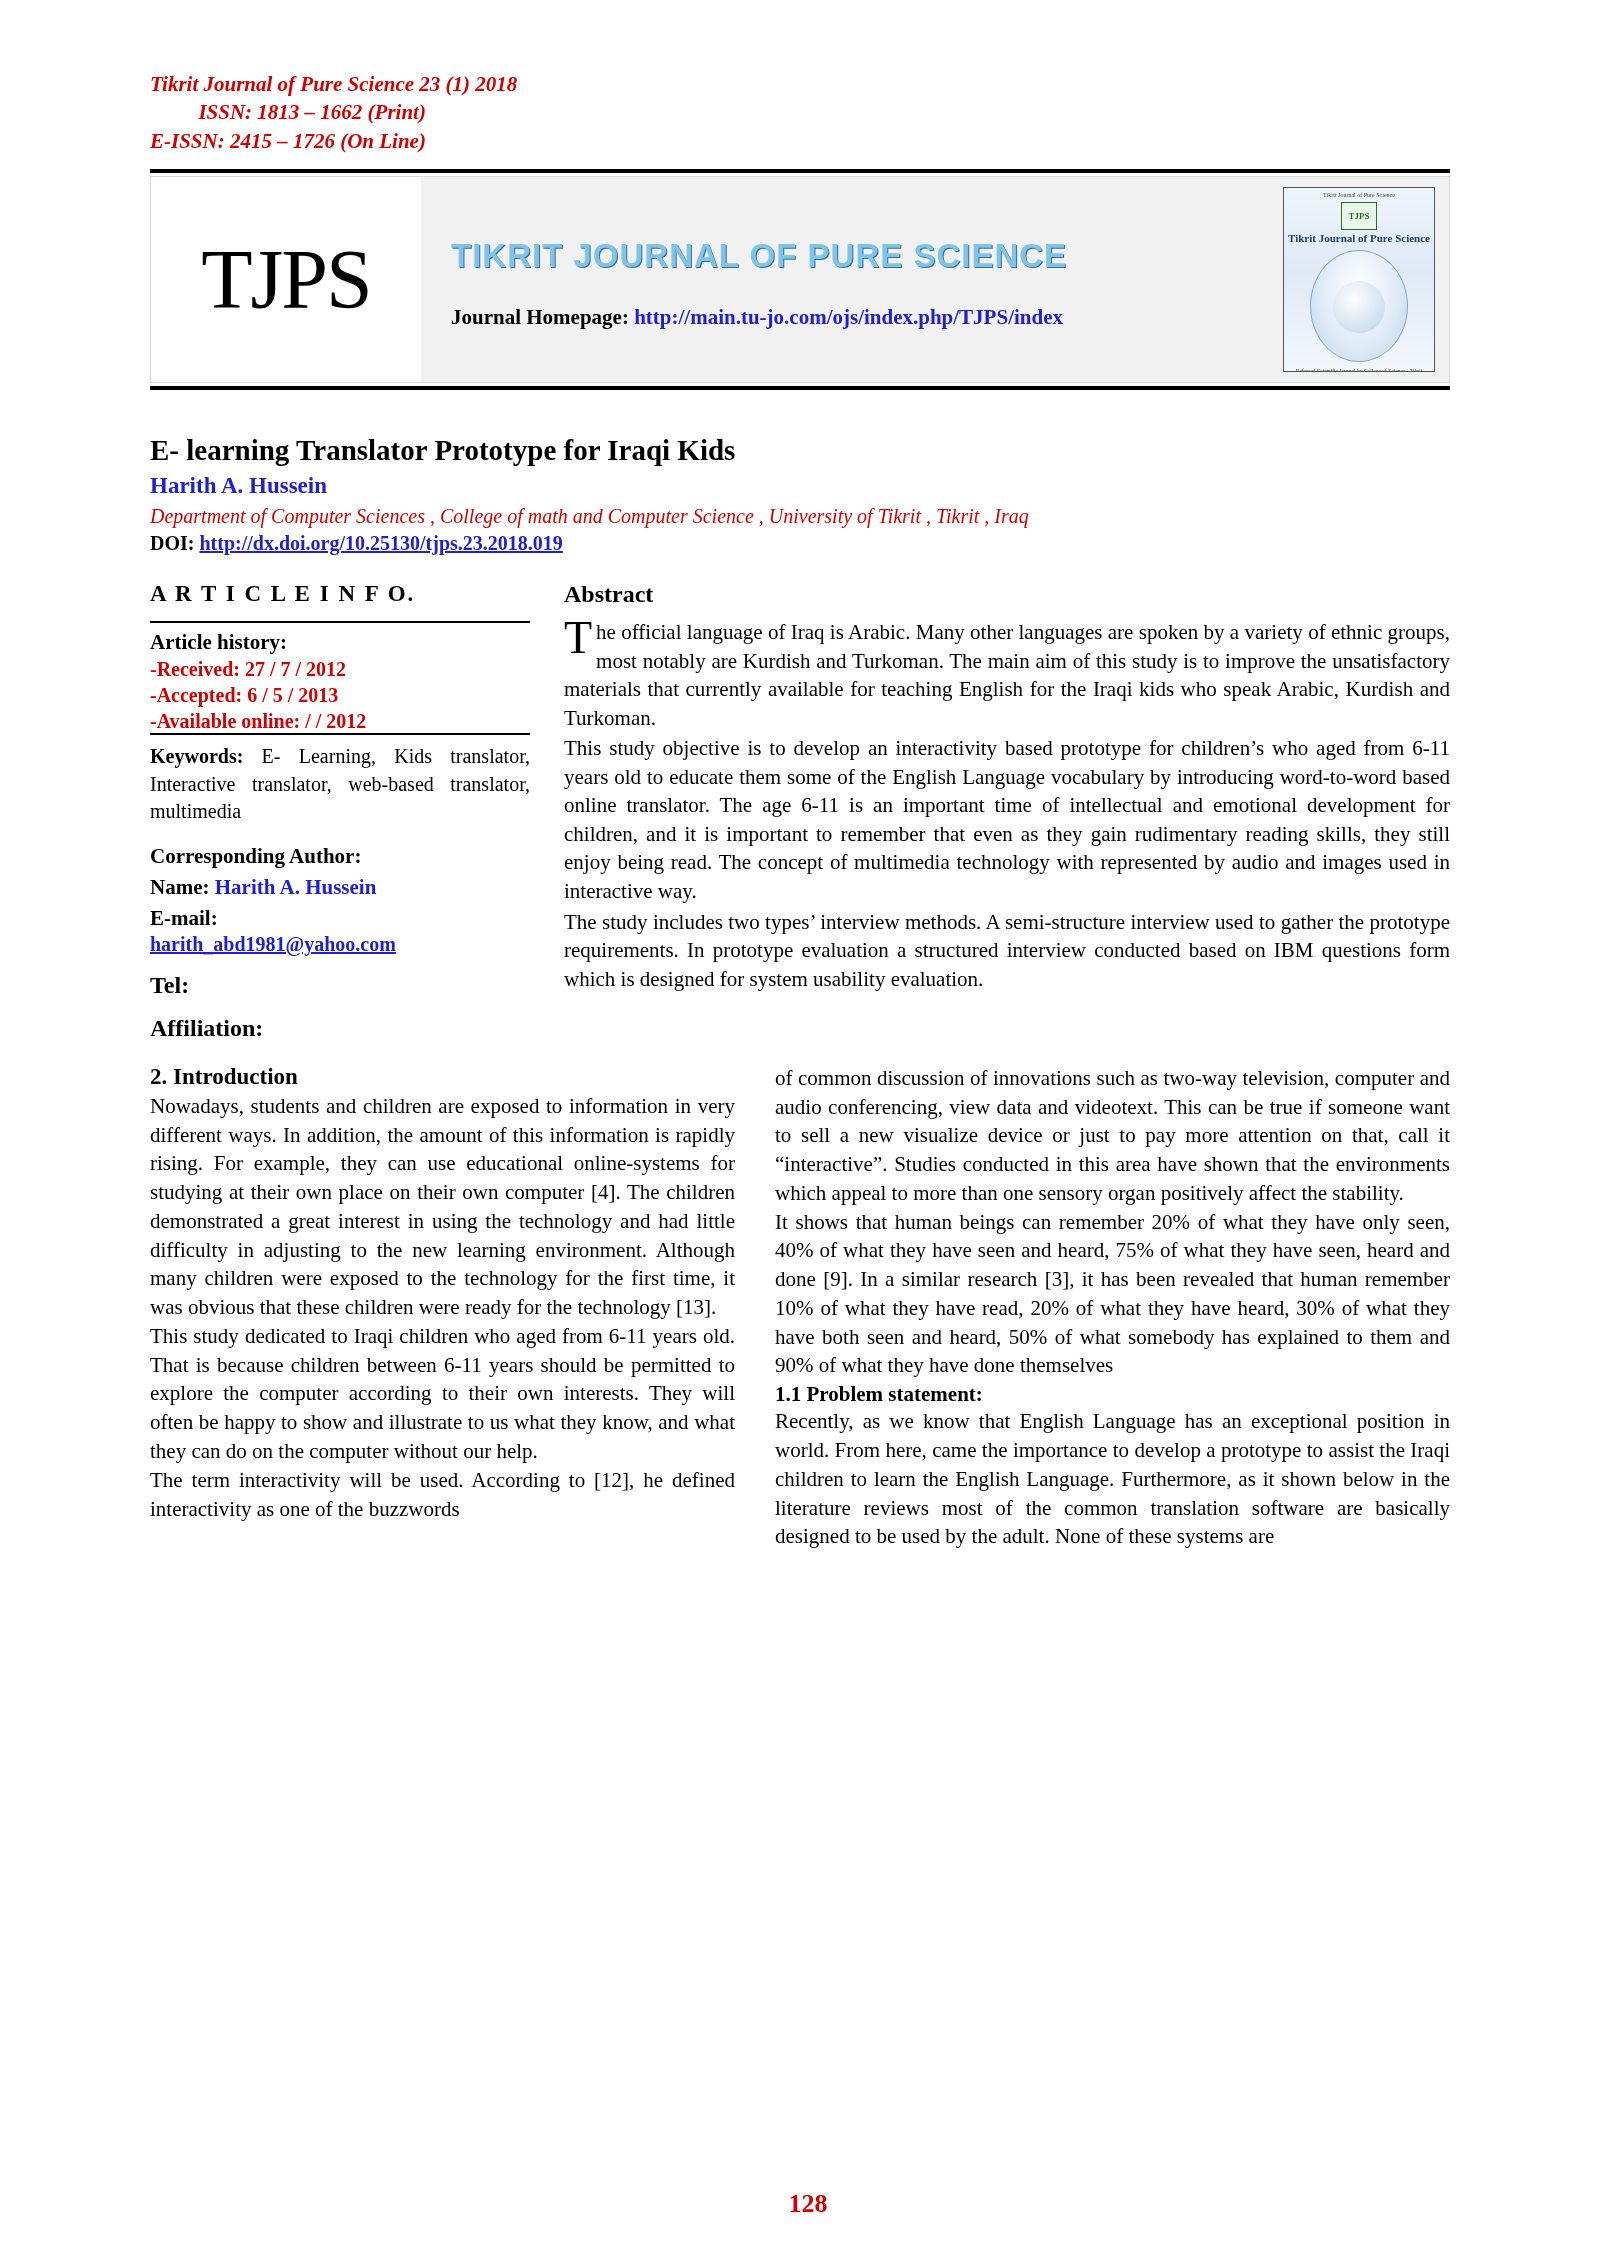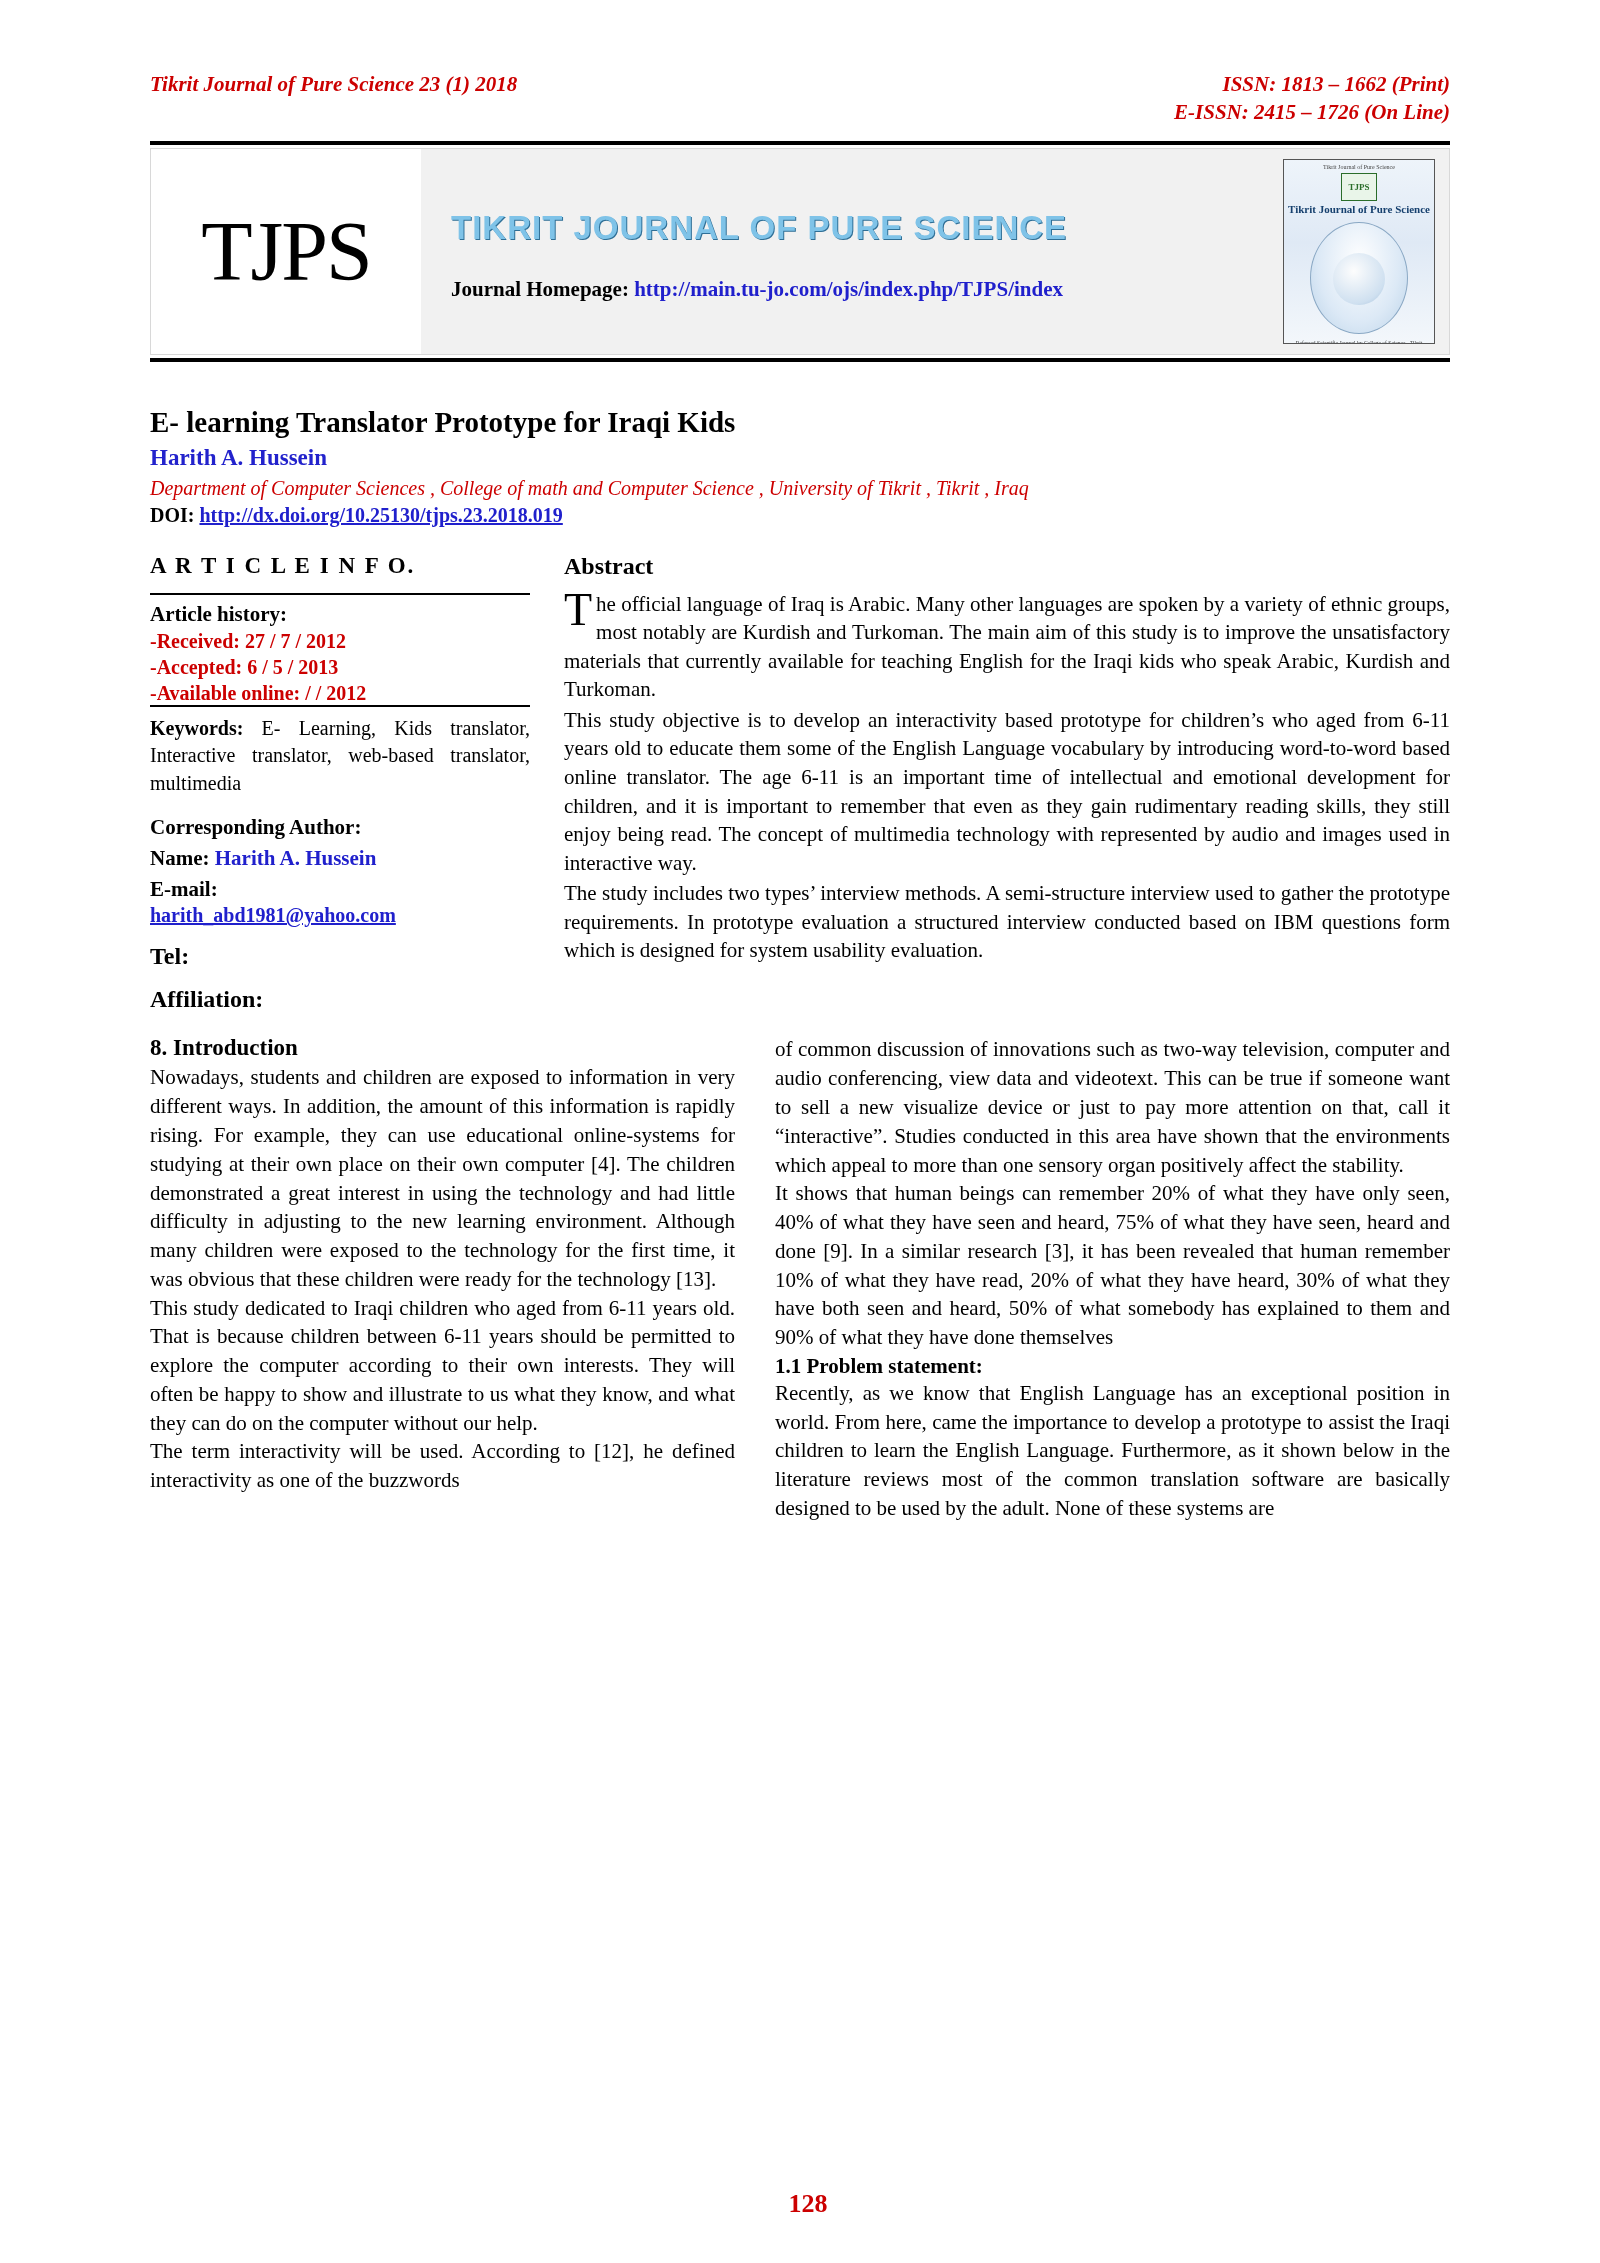--- a/index.html
+++ b/index.html
@@ -24,20 +24,21 @@
   
   .runhead {
     display: flex;
     justify-content: space-between;
     align-items: flex-start;
     font-style: italic;
     font-weight: bold;
     color: #cc0000;
     font-size: 21px;
     line-height: 1.35;
+    flex-direction: column;
   }
   .runhead .left { white-space: nowrap; }
   .runhead .right { text-align: right; }
 
   
   .masthead-wrap {
     margin-top: 14px;
     border-top: 4px solid #000;
     border-bottom: 4px solid #000;
     padding: 3px 0;
@@ -356,21 +357,21 @@
       <p class="abs-p">
         <span class="dropcap">T</span><span>he official language of Iraq is Arabic. Many other languages are spoken by a variety of ethnic groups, most notably are Kurdish and Turkoman. The main aim of this study is to improve the unsatisfactory materials that currently available for teaching English for the Iraqi kids who speak Arabic, Kurdish and Turkoman.</span>
       </p>
       <p class="abs-p">This study objective is to develop an interactivity based prototype for children’s who aged from 6-11 years old to educate them some of the English Language vocabulary by introducing word-to-word based online translator. The age 6-11 is an important time of intellectual and emotional development for children, and it is important to remember that even as they gain rudimentary reading skills, they still enjoy being read. The concept of multimedia technology with represented by audio and images used in interactive way.</p>
       <p class="abs-p">The study includes two types’ interview methods. A semi-structure interview used to gather the prototype requirements. In prototype evaluation a structured interview conducted based on IBM questions form which is designed for system usability evaluation.</p>
     </div>
   </div>
 
   <div class="lower">
     <div class="lcol">
-      <div class="sec-head">8. Introduction</div>
+      <div class="sec-head">2. Introduction</div>
       <p class="para">Nowadays, students and children are exposed to information in very different ways. In addition, the amount of this information is rapidly rising. For example, they can use educational online-systems for studying at their own place on their own computer [4]. The children demonstrated a great interest in using the technology and had little difficulty in adjusting to the new learning environment. Although many children were exposed to the technology for the first time, it was obvious that these children were ready for the technology [13].</p>
       <p class="para">This study dedicated to Iraqi children who aged from 6-11 years old. That is because children between 6-11 years should be permitted to explore the computer according to their own interests. They will often be happy to show and illustrate to us what they know, and what they can do on the computer without our help.</p>
       <p class="para">The term interactivity will be used. According to [12], he defined interactivity as one of the buzzwords</p>
     </div>
     <div class="rcol">
       <p class="para">of common discussion of innovations such as two-way television, computer and audio conferencing, view data and videotext. This can be true if someone want to sell a new visualize device or just to pay more attention on that, call it “interactive”. Studies conducted in this area have shown that the environments which appeal to more than one sensory organ positively affect the stability.</p>
       <p class="para"> It shows that human beings can remember 20% of what they have only seen, 40% of what they have seen and heard, 75% of what they have seen, heard and done [9]. In a similar research  [3], it has been revealed that human remember 10% of what they have read, 20% of what they have heard, 30% of what they have both seen and heard, 50% of what somebody has explained to them and 90% of what they have done themselves</p>
       <div class="sub-head">1.1 Problem statement:</div>
       <p class="para">Recently, as we know that English Language has an exceptional position in world. From here, came the importance to develop a prototype to assist the Iraqi children to learn the English Language. Furthermore, as it shown below in the literature reviews most of the common translation software are basically designed to be used by the adult. None of these systems are</p>
     </div>

